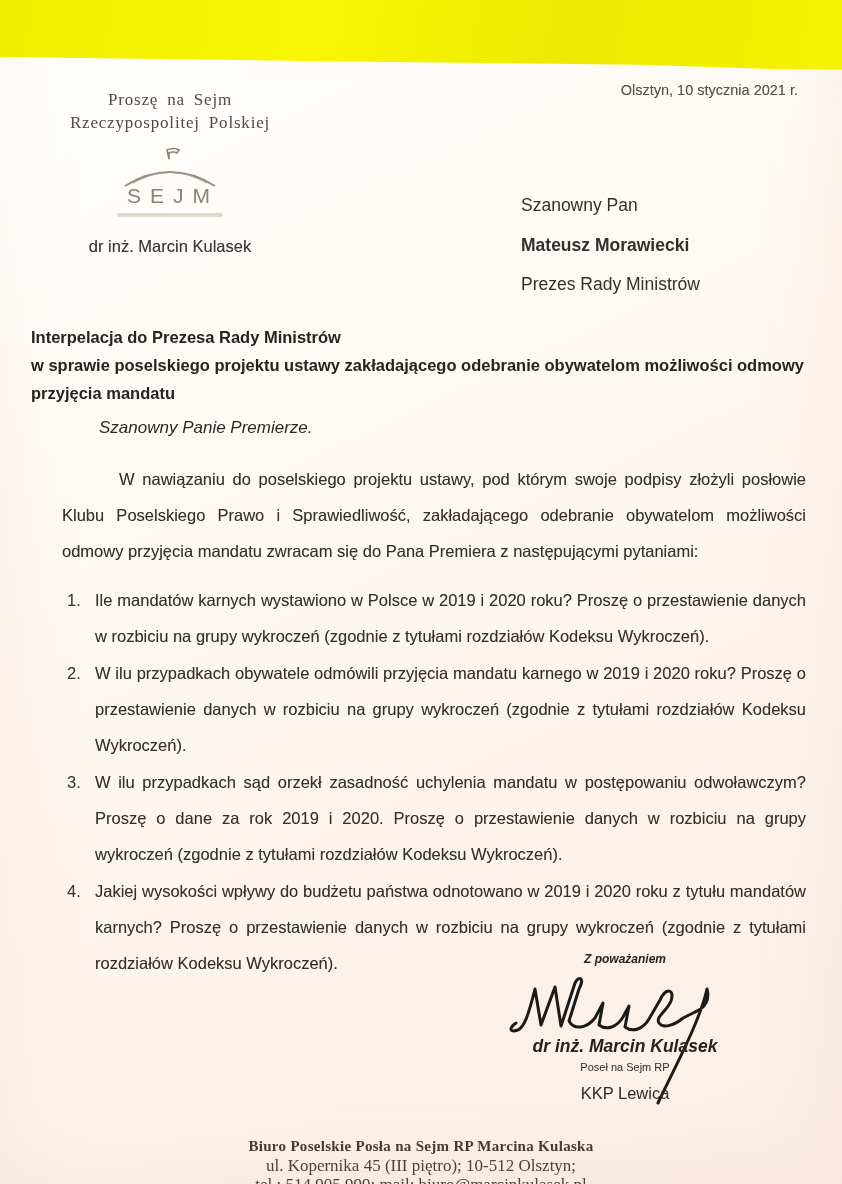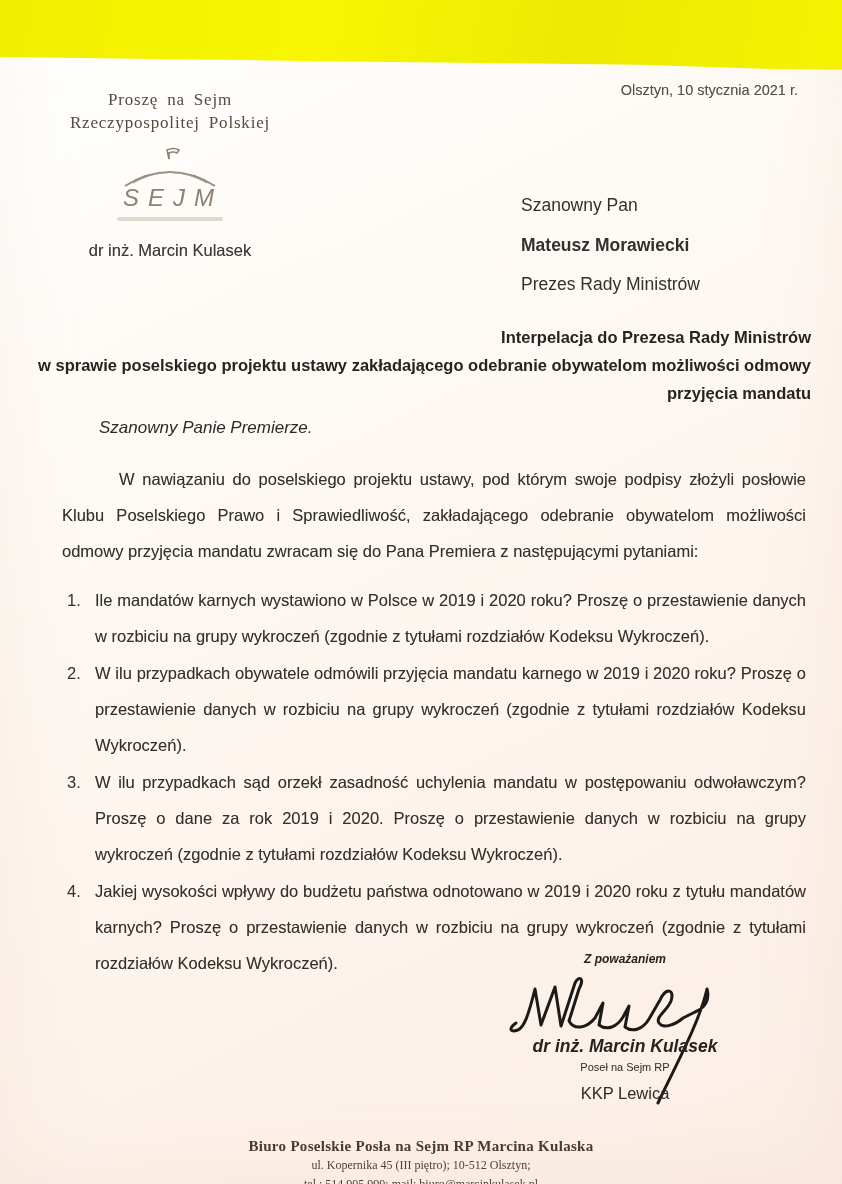--- a/index.html
+++ b/index.html
@@ -23,22 +23,22 @@
   
   .letterhead{position:absolute;left:52px;top:88px;width:236px;text-align:center;}
   .lh-title{
     font-family:"Liberation Serif",serif;
     font-size:17px;line-height:23px;color:#554a3f;
     letter-spacing:0.8px;word-spacing:4px;
   }
   .logo{margin-top:12px;}
   .logo svg{display:block;margin:0 auto;}
   .logo-sejm{
-    font-size:24px;letter-spacing:9px;color:#8d8174;
-    margin-top:-6px;padding-left:6px;font-style:italic;
+    font-size:21px;letter-spacing:9px;color:#8d8174;
+    margin-top:-6px;padding-left:6px;
   }
   .logo-sub{
     width:106px;height:4px;margin:5px auto 0;
     background:#c7bcae;opacity:.55;border-radius:2px;
   }
   .member-name{
     margin-top:20px;font-size:16.5px;color:#3c3a37;
     text-shadow:0 0 .6px rgba(60,55,50,.5);
   }
   
@@ -46,21 +46,21 @@
     position:absolute;top:82px;right:44px;
     font-size:14.5px;color:#57514a;
     text-shadow:0 0 .5px rgba(80,75,70,.4);
   }
   
   .recipient{position:absolute;left:521px;top:186px;font-size:17.5px;line-height:39.5px;color:#33302d;}
   .recipient .bold{font-weight:bold;}
   
   .subject{
     position:absolute;left:31px;top:323px;width:780px;
-    text-align:right;font-weight:bold;font-size:16.5px;line-height:28px;color:#262421;
+    text-align:left;font-weight:bold;font-size:16.5px;line-height:28px;color:#262421;
   }
   
   .salutation{position:absolute;left:99px;top:418px;font-style:italic;font-size:17px;color:#2c2a27;}
   
   .intro{
     position:absolute;left:62px;top:461px;width:744px;margin:0;
     font-size:16.5px;line-height:36px;text-align:justify;text-indent:57px;
     color:#33302d;text-shadow:0 0 .5px rgba(55,50,45,.35);
   }
   
@@ -82,21 +82,21 @@
     font-weight:bold;font-style:italic;font-size:17.5px;color:#26231f;
   }
   .signer-role1{position:absolute;left:470px;top:1061px;width:310px;text-align:center;font-size:11px;color:#2e2b28;}
   .signer-role2{position:absolute;left:470px;top:1084px;width:310px;text-align:center;font-size:16.5px;color:#2e2b28;}
   
   .footer{
     position:absolute;left:0;top:1137px;width:842px;text-align:center;
     font-family:"Liberation Serif",serif;color:#483a30;
   }
   .footer-line1{font-weight:bold;font-size:15px;letter-spacing:.3px;line-height:19px;}
-  .footer-line2,.footer-line3{font-size:12px;line-height:19px;color:#50413a;}
+  .footer-line2,.footer-line3{font-size:17px;line-height:19px;color:#50413a;}
 </style>
 </head>
 <body>
 
 <div class="page">
 
   <div class="yellow-band"></div>
 
   <div class="letterhead">
     <div class="lh-title">

